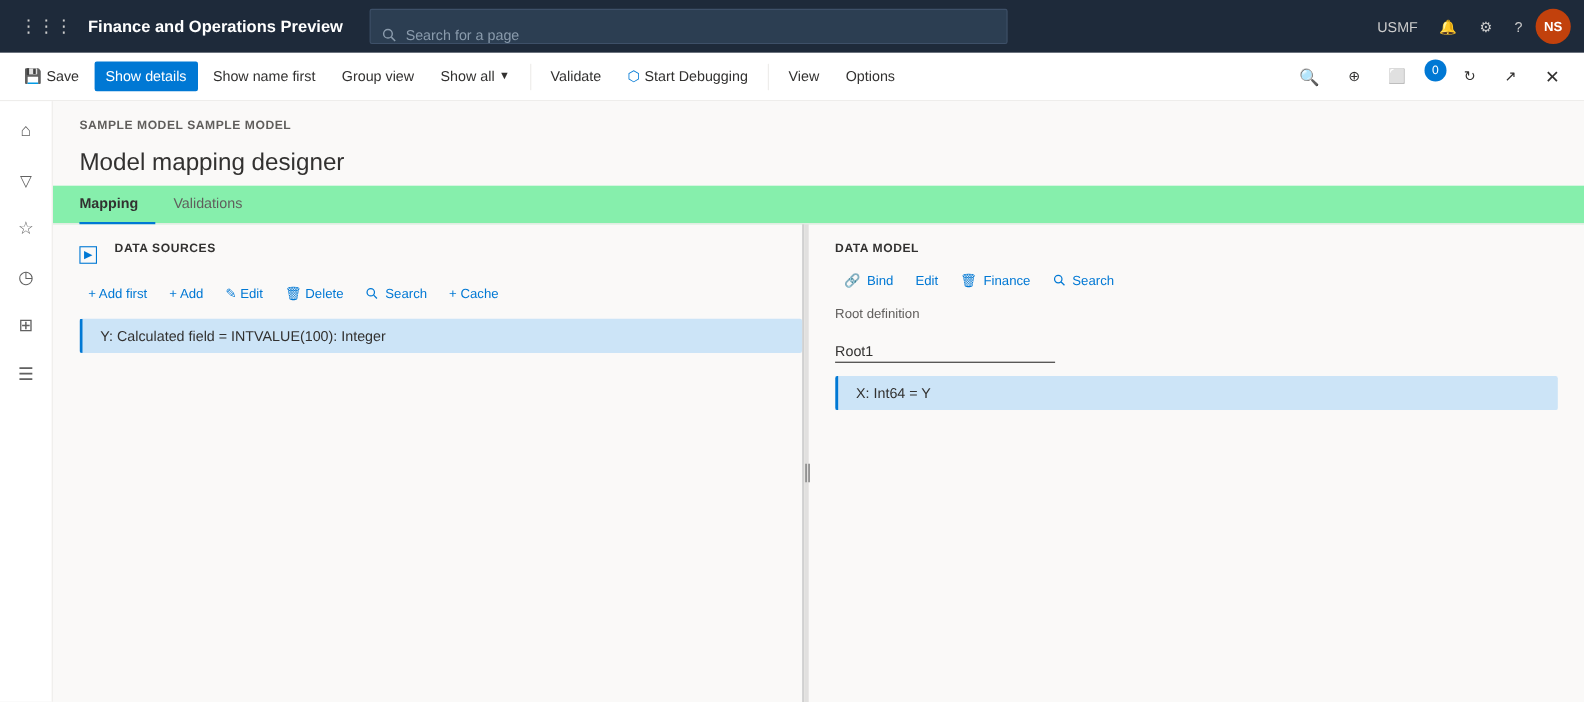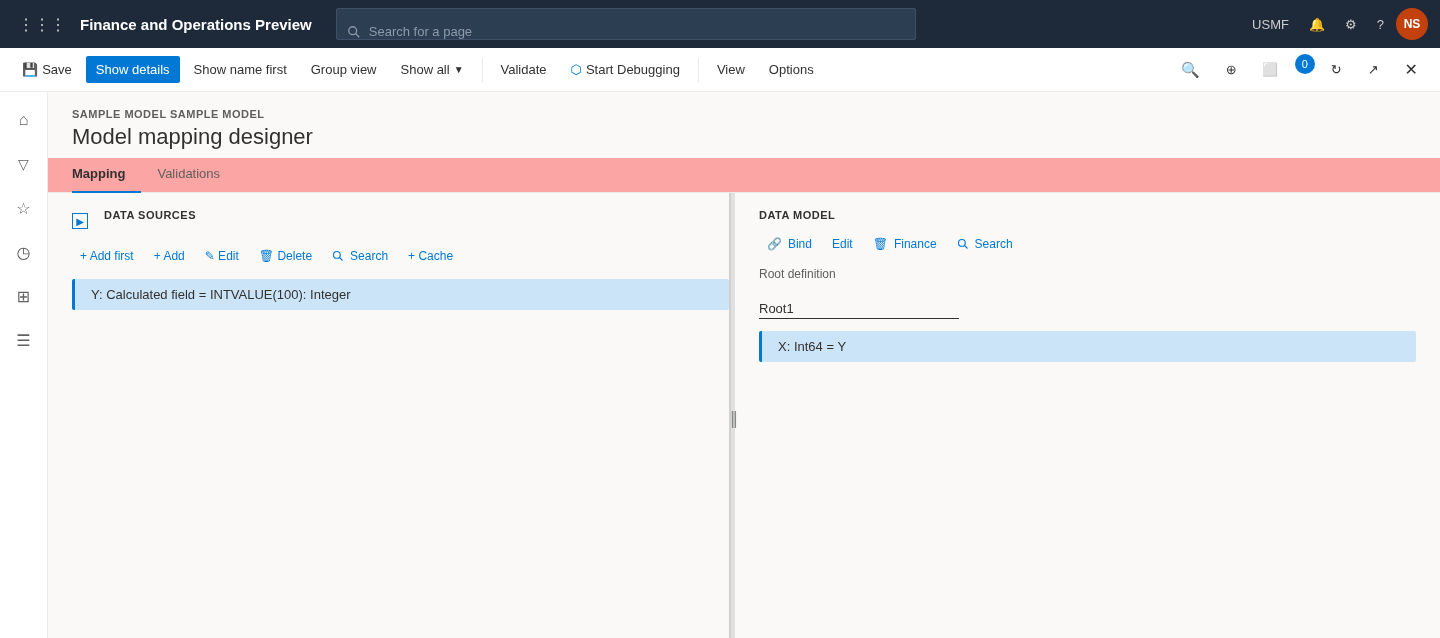--- a/index.html
+++ b/index.html
@@ -111,29 +111,29 @@
       font-size: 11px;
       color: #605e5c;
       text-transform: uppercase;
       font-weight: 600;
       letter-spacing: 0.5px;
     }
     .page-title {
       font-size: 22px;
       font-weight: 300;
       color: #323130;
-      margin-top: 4px;
+      margin-top: 15px;
     }
 
     
     .tabs {
       display: flex;
       padding: 0 24px;
       border-bottom: 1px solid #edebe9;
-      background: #fca5a5;
+      background: #86efac;
     }
     .tab {
       padding: 8px 16px 10px 0;
       margin-right: 16px;
       cursor: pointer;
       font-size: 13px;
       color: #605e5c;
       border-bottom: 2px solid transparent;
       margin-bottom: -1px;
     }

